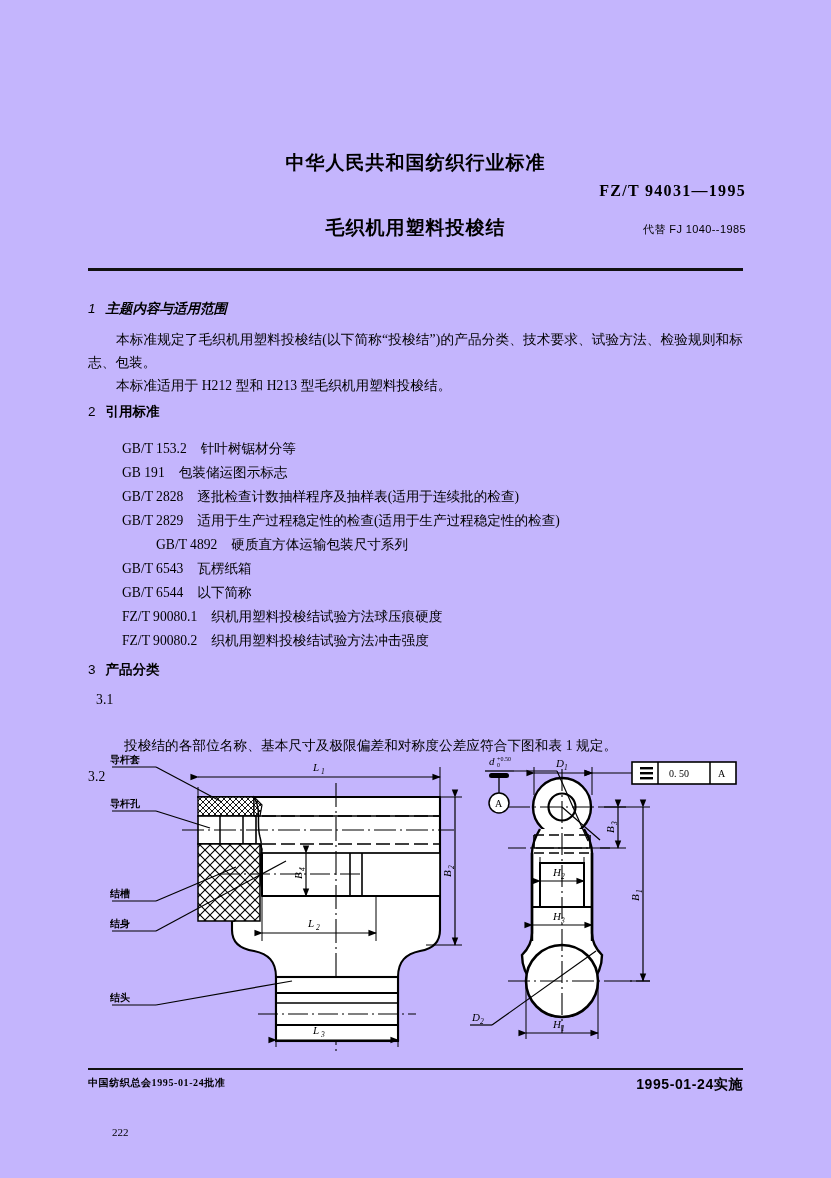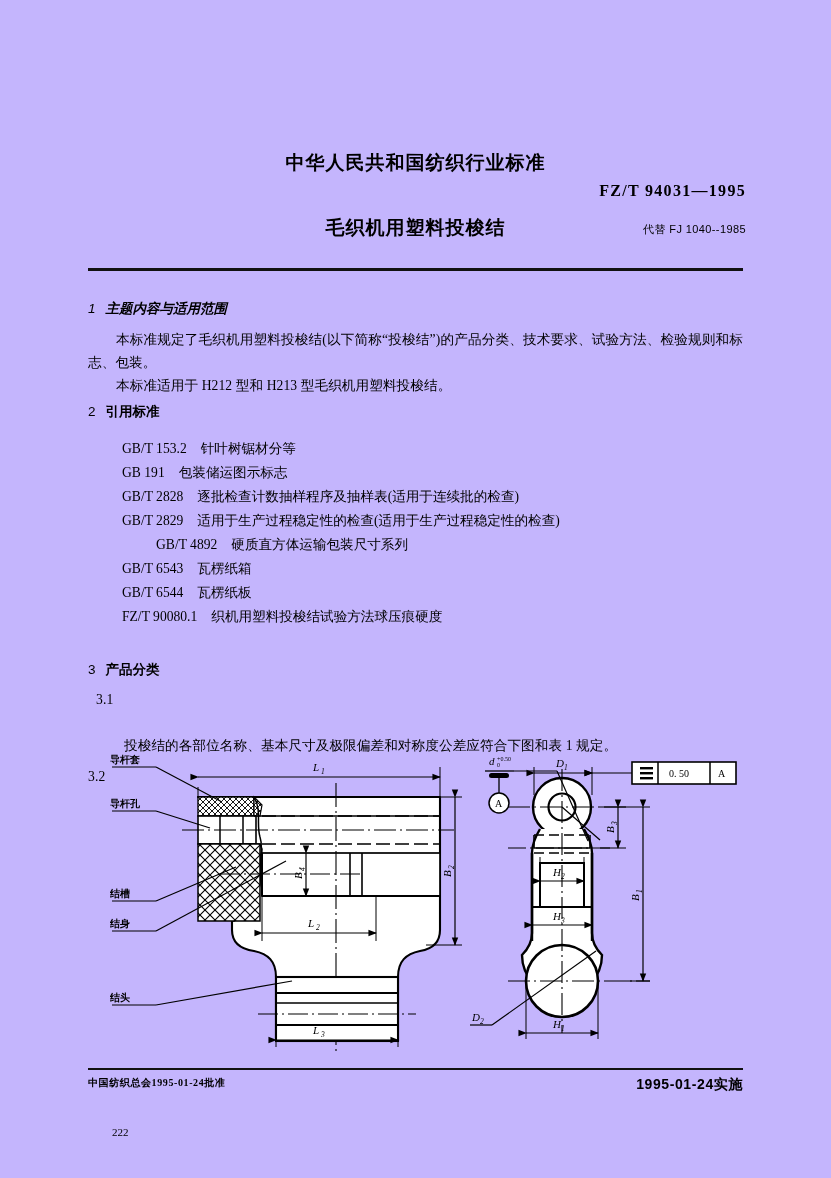--- a/index.html
+++ b/index.html
@@ -203,24 +203,27 @@
   <div class="ref-line" style="left:122px; top:512px;">
     <span class="code">GB/T 2829</span><span>适用于生产过程稳定性的检查(适用于生产过程稳定性的检查)</span><span class="tail"></span>
   </div>
   <div class="ref-line" style="left:122px; top:536px;margin-left:34px;">
     <span class="code">GB/T 4892</span><span>硬质直方体运输包装尺寸系列</span><span class="tail"></span>
   </div>
   <div class="ref-line" style="left:122px; top:560px;">
     <span class="code">GB/T 6543</span><span>瓦楞纸箱</span><span class="tail"></span>
   </div>
   <div class="ref-line" style="left:122px; top:584px;">
-    <span class="code">GB/T 6544</span><span>瓦楞纸板</span><span class="tail"></span>
+    <span class="code">GB/T 6544</span><span>以下简称</span><span class="tail"></span>
   </div>
   <div class="ref-line" style="left:122px; top:608px;">
     <span class="code">FZ/T 90080.1</span><span>织机用塑料投梭结试验方法</span><span class="tail">球压痕硬度</span>
+  </div>
+  <div class="ref-line" style="left:122px; top:632px;">
+    <span class="code">FZ/T 90080.2</span><span>织机用塑料投梭结试验方法</span><span class="tail">冲击强度</span>
   </div>
 
   <div class="sec-h" style="left:88px; top:661px;">
     <span class="num">3</span><span>产品分类</span>
   </div>
 
   <div class="para" style="left:96px; top:688px; width:30px;">3.1</div>
 
   <div class="para" style="left:88px; top:734px; width:30px;margin-top:31px;">3.2</div>
   <div class="para" style="left:88px; top:734px; width:655px; text-indent:36px;">投梭结的各部位名称、基本尺寸及极限偏差和对称度公差应符合下图和表 1 规定。</div>

